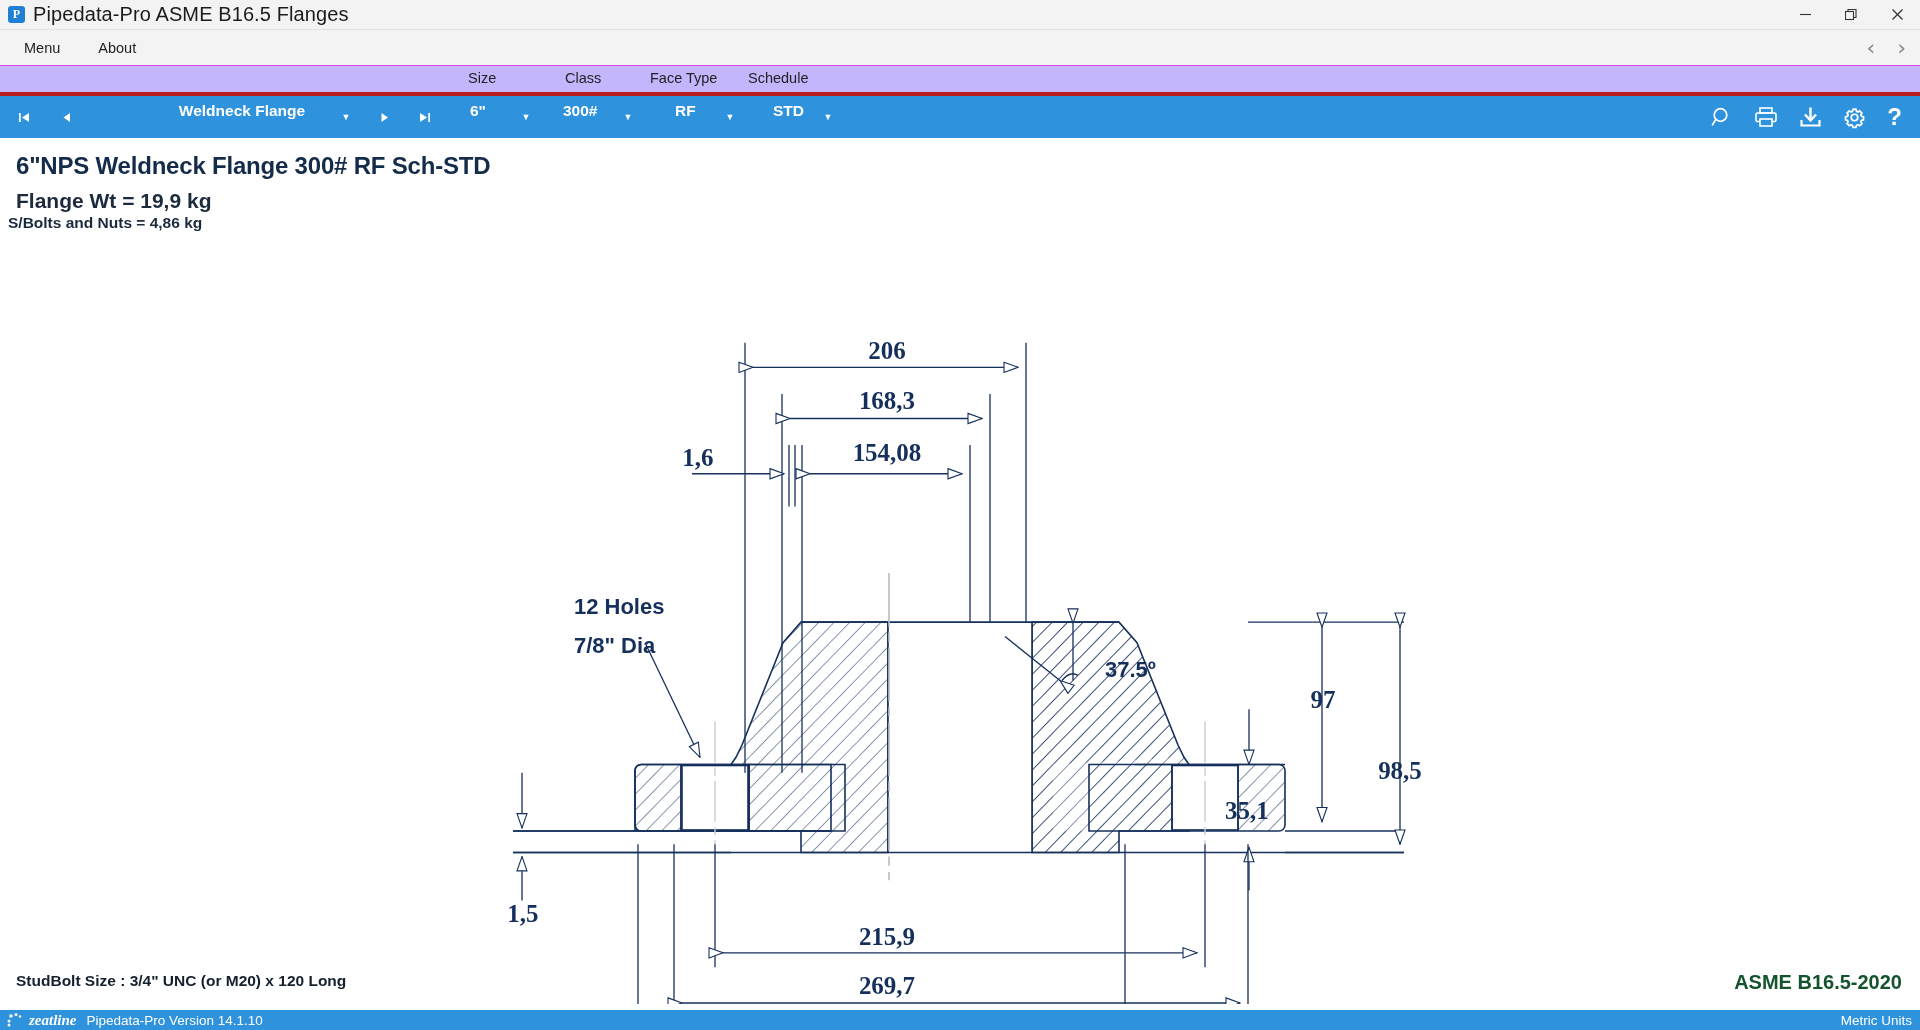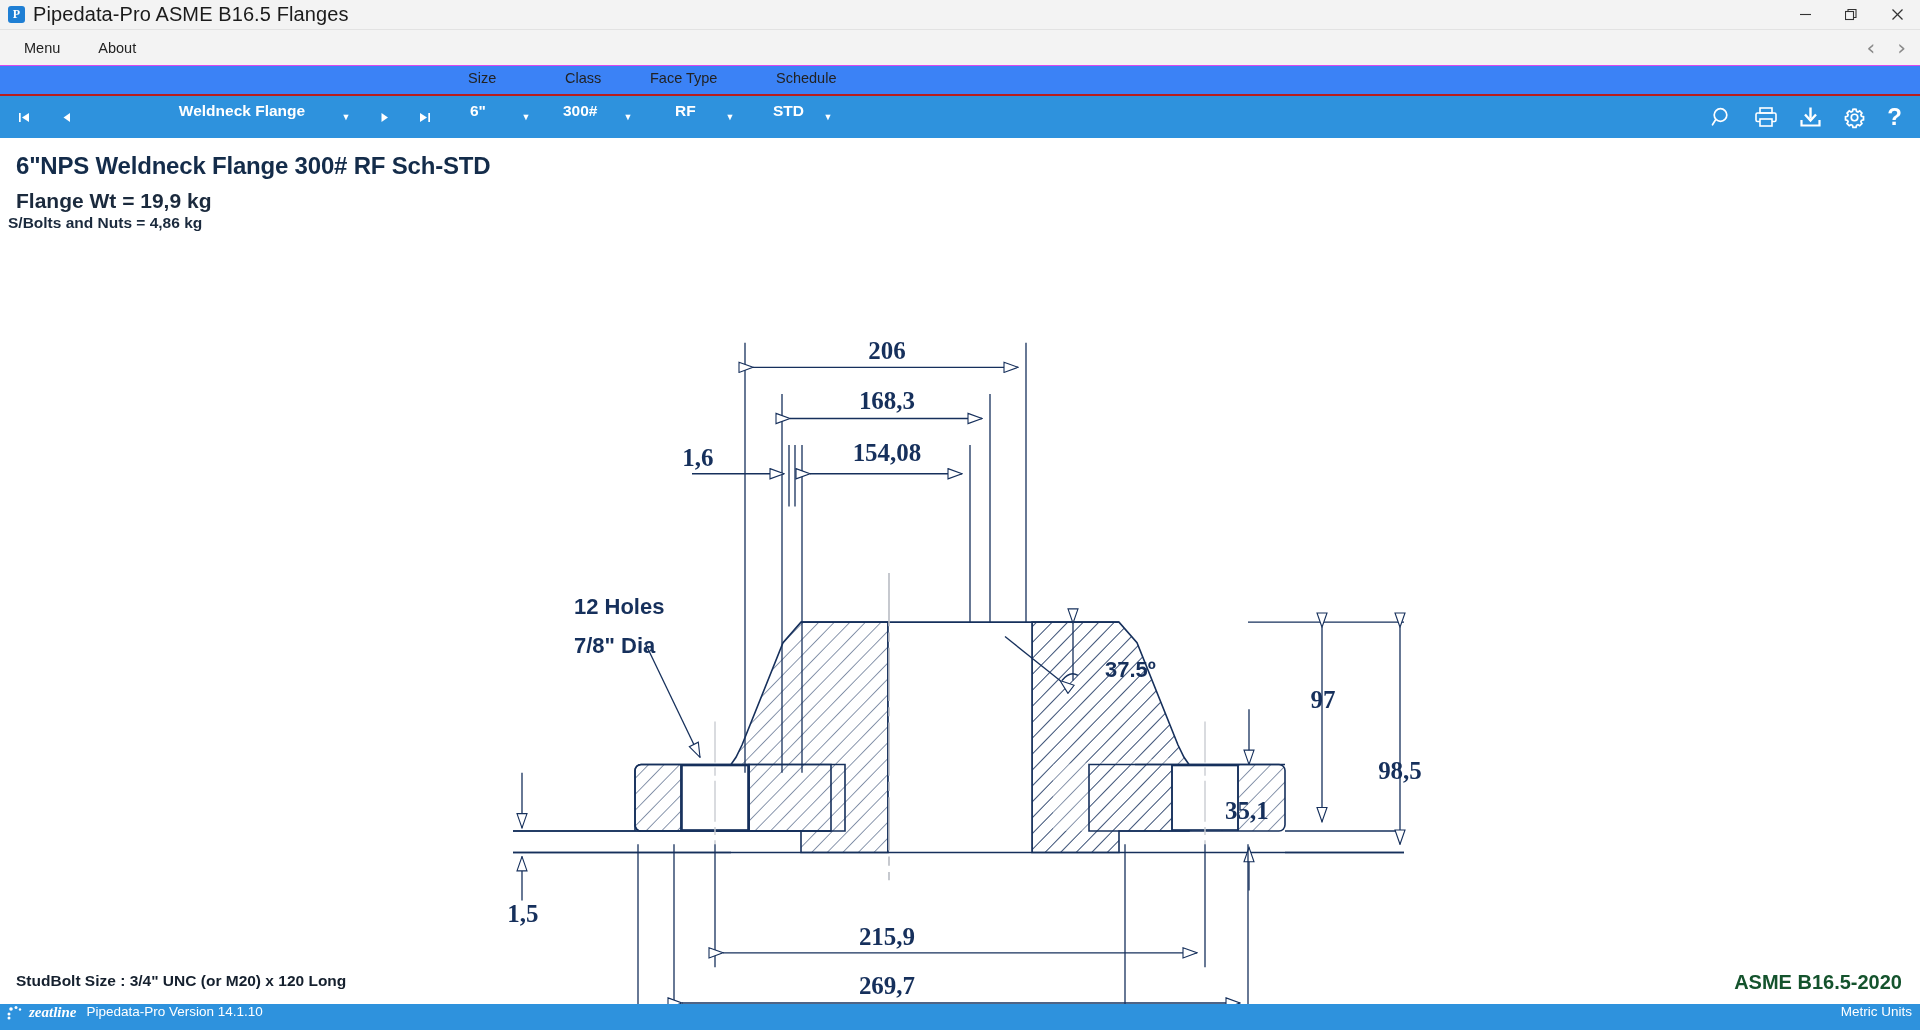--- a/index.html
+++ b/index.html
@@ -31,21 +31,21 @@
   .menubar{
     height:36px;background:#f3f3f3;display:flex;align-items:center;
     border-bottom:1px solid #d946ef;
   }
   .menu-item{font-size:14.5px;color:#222;padding:0 14px;margin-left:10px;cursor:default;}
   .nav-chevrons{margin-left:auto;display:flex;align-items:center;padding-right:14px;gap:22px;}
   .chev{font-size:22px;color:#8a8a8a;line-height:1;font-family:"DejaVu Sans",sans-serif;}
 
   
   .colhdr{
-    height:30px;background:#3b82f6;position:relative;border-bottom:2px solid #b91c1c;text-decoration:underline;
+    height:30px;background:#c4b5fd;position:relative;border-bottom:4px solid #b91c1c;text-decoration:underline;
   }
   .colhdr span{position:absolute;top:4px;font-size:14.5px;color:#222;}
 
   
   .bluebar{
     height:42px;background:#2e92dd;position:relative;color:#fff;
   }
   .bluebar .nav-ico{
     position:absolute;top:0;height:42px;display:flex;align-items:center;justify-content:center;
     font-size:15px;color:#fff;width:28px;
@@ -69,22 +69,22 @@
   .sub2{position:absolute;left:8px;top:76px;font-size:15.5px;font-weight:bold;color:#1b2a3d;}
   .studbolt{position:absolute;left:16px;bottom:14px;font-size:15.5px;font-weight:bold;color:#15202e;}
   .standard{position:absolute;right:18px;bottom:10px;font-size:20px;font-weight:bold;color:#14532d;}
 
   .drawing{position:absolute;left:0;top:0;width:1920px;height:100%;}
   .dimtxt{fill:#16305c;font-family:"Liberation Serif", serif;font-weight:bold;}
   .anntxt{fill:#16305c;font-family:"Liberation Sans", sans-serif;font-weight:bold;}
 
   
   .statusbar{
-    position:absolute;left:0;bottom:0;width:1920px;height:26px;background:#2e92dd;
-    display:flex;align-items:flex-start;color:#fff;font-size:13.5px;
+    position:absolute;left:0;bottom:0;width:1920px;height:20px;background:#2e92dd;
+    display:flex;align-items:center;color:#fff;font-size:13.5px;
   }
   .zeat{
     display:flex;align-items:center;margin-left:6px;margin-right:10px;
     font-family:"Liberation Serif",serif;font-style:italic;font-weight:bold;font-size:15px;color:#fff;
   }
   .units{margin-left:auto;margin-right:8px;font-size:13.5px;}
 </style>
 </head>
 <body>
 
@@ -118,21 +118,21 @@
   <div class="nav-chevrons">
     <span class="chev">‹</span>
     <span class="chev">›</span>
   </div>
 </div>
 
 <div class="colhdr">
   <span style="left:468px">Size</span>
   <span style="left:565px">Class</span>
   <span style="left:650px">Face Type</span>
-  <span style="left:776px">Schedule</span>
+  <span style="left:748px">Schedule</span>
 </div>
 
 <div class="bluebar">
   <div class="nav-ico" style="left:10px">
     <svg width="13" height="13" viewBox="0 0 13 13">
       <rect x="1" y="2" width="1.7" height="9" fill="#fff"></rect>
       <path d="M11 2 L11 11 L4 6.5 Z" fill="#fff"></path>
     </svg>
   </div>
   <div class="nav-ico" style="left:52px">

